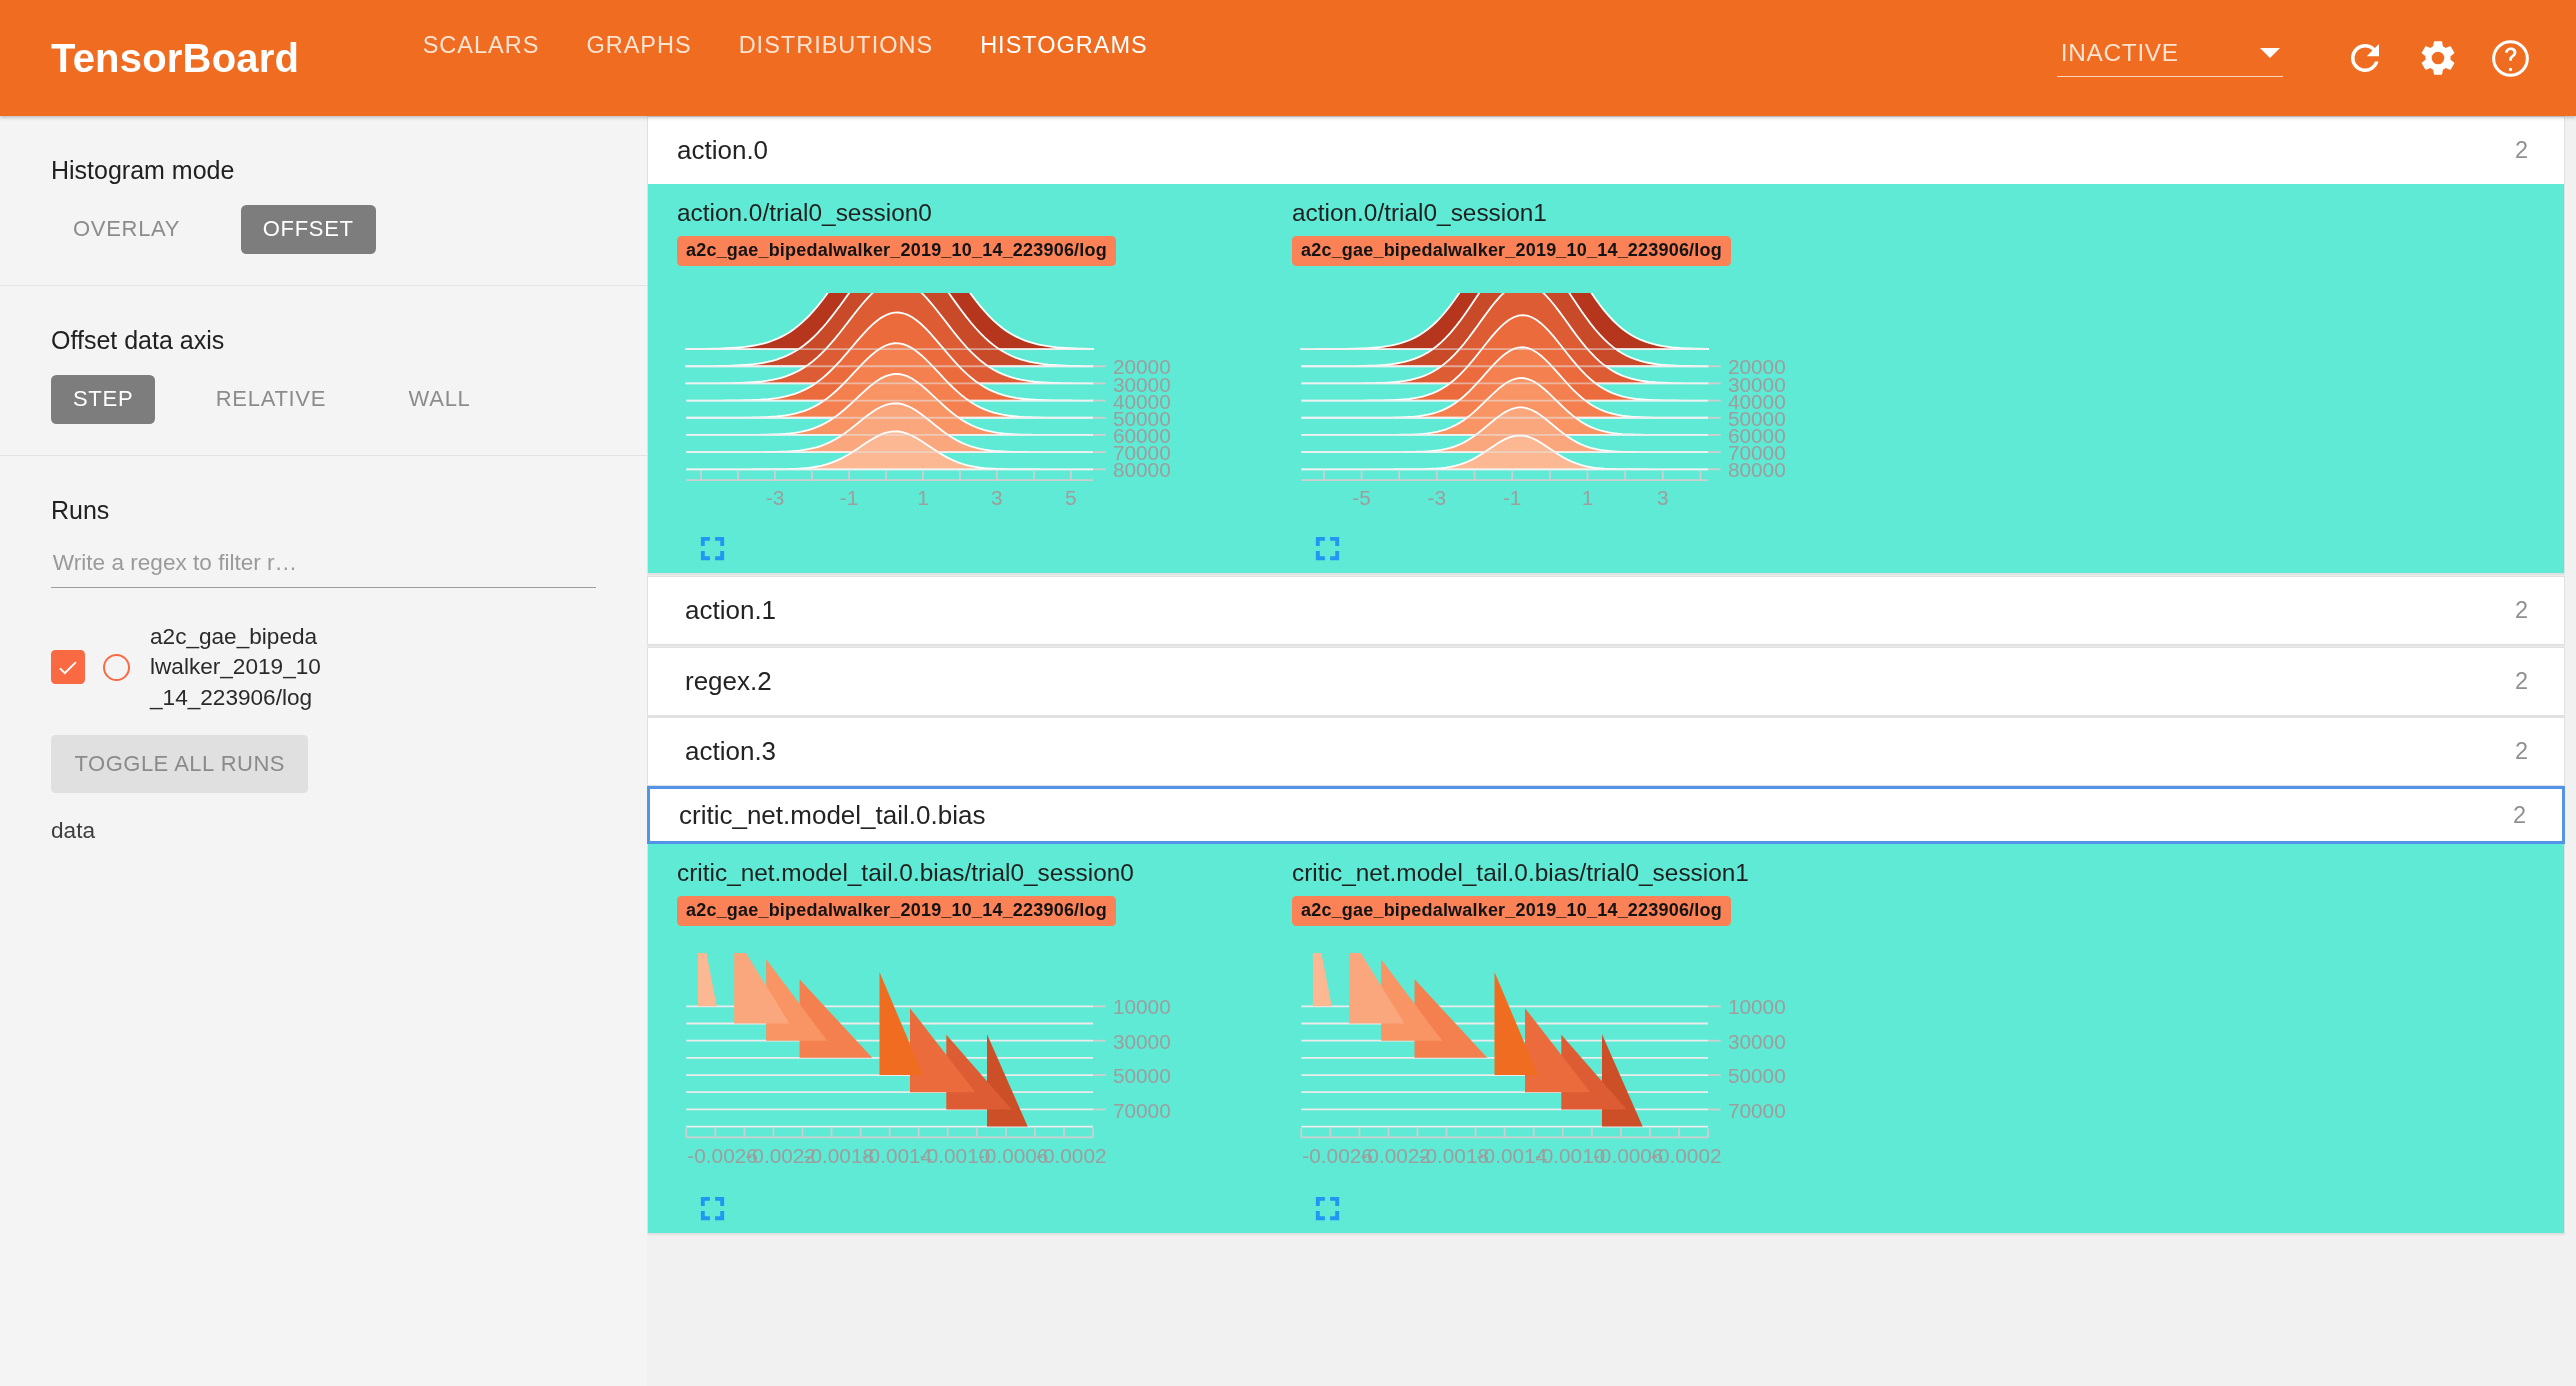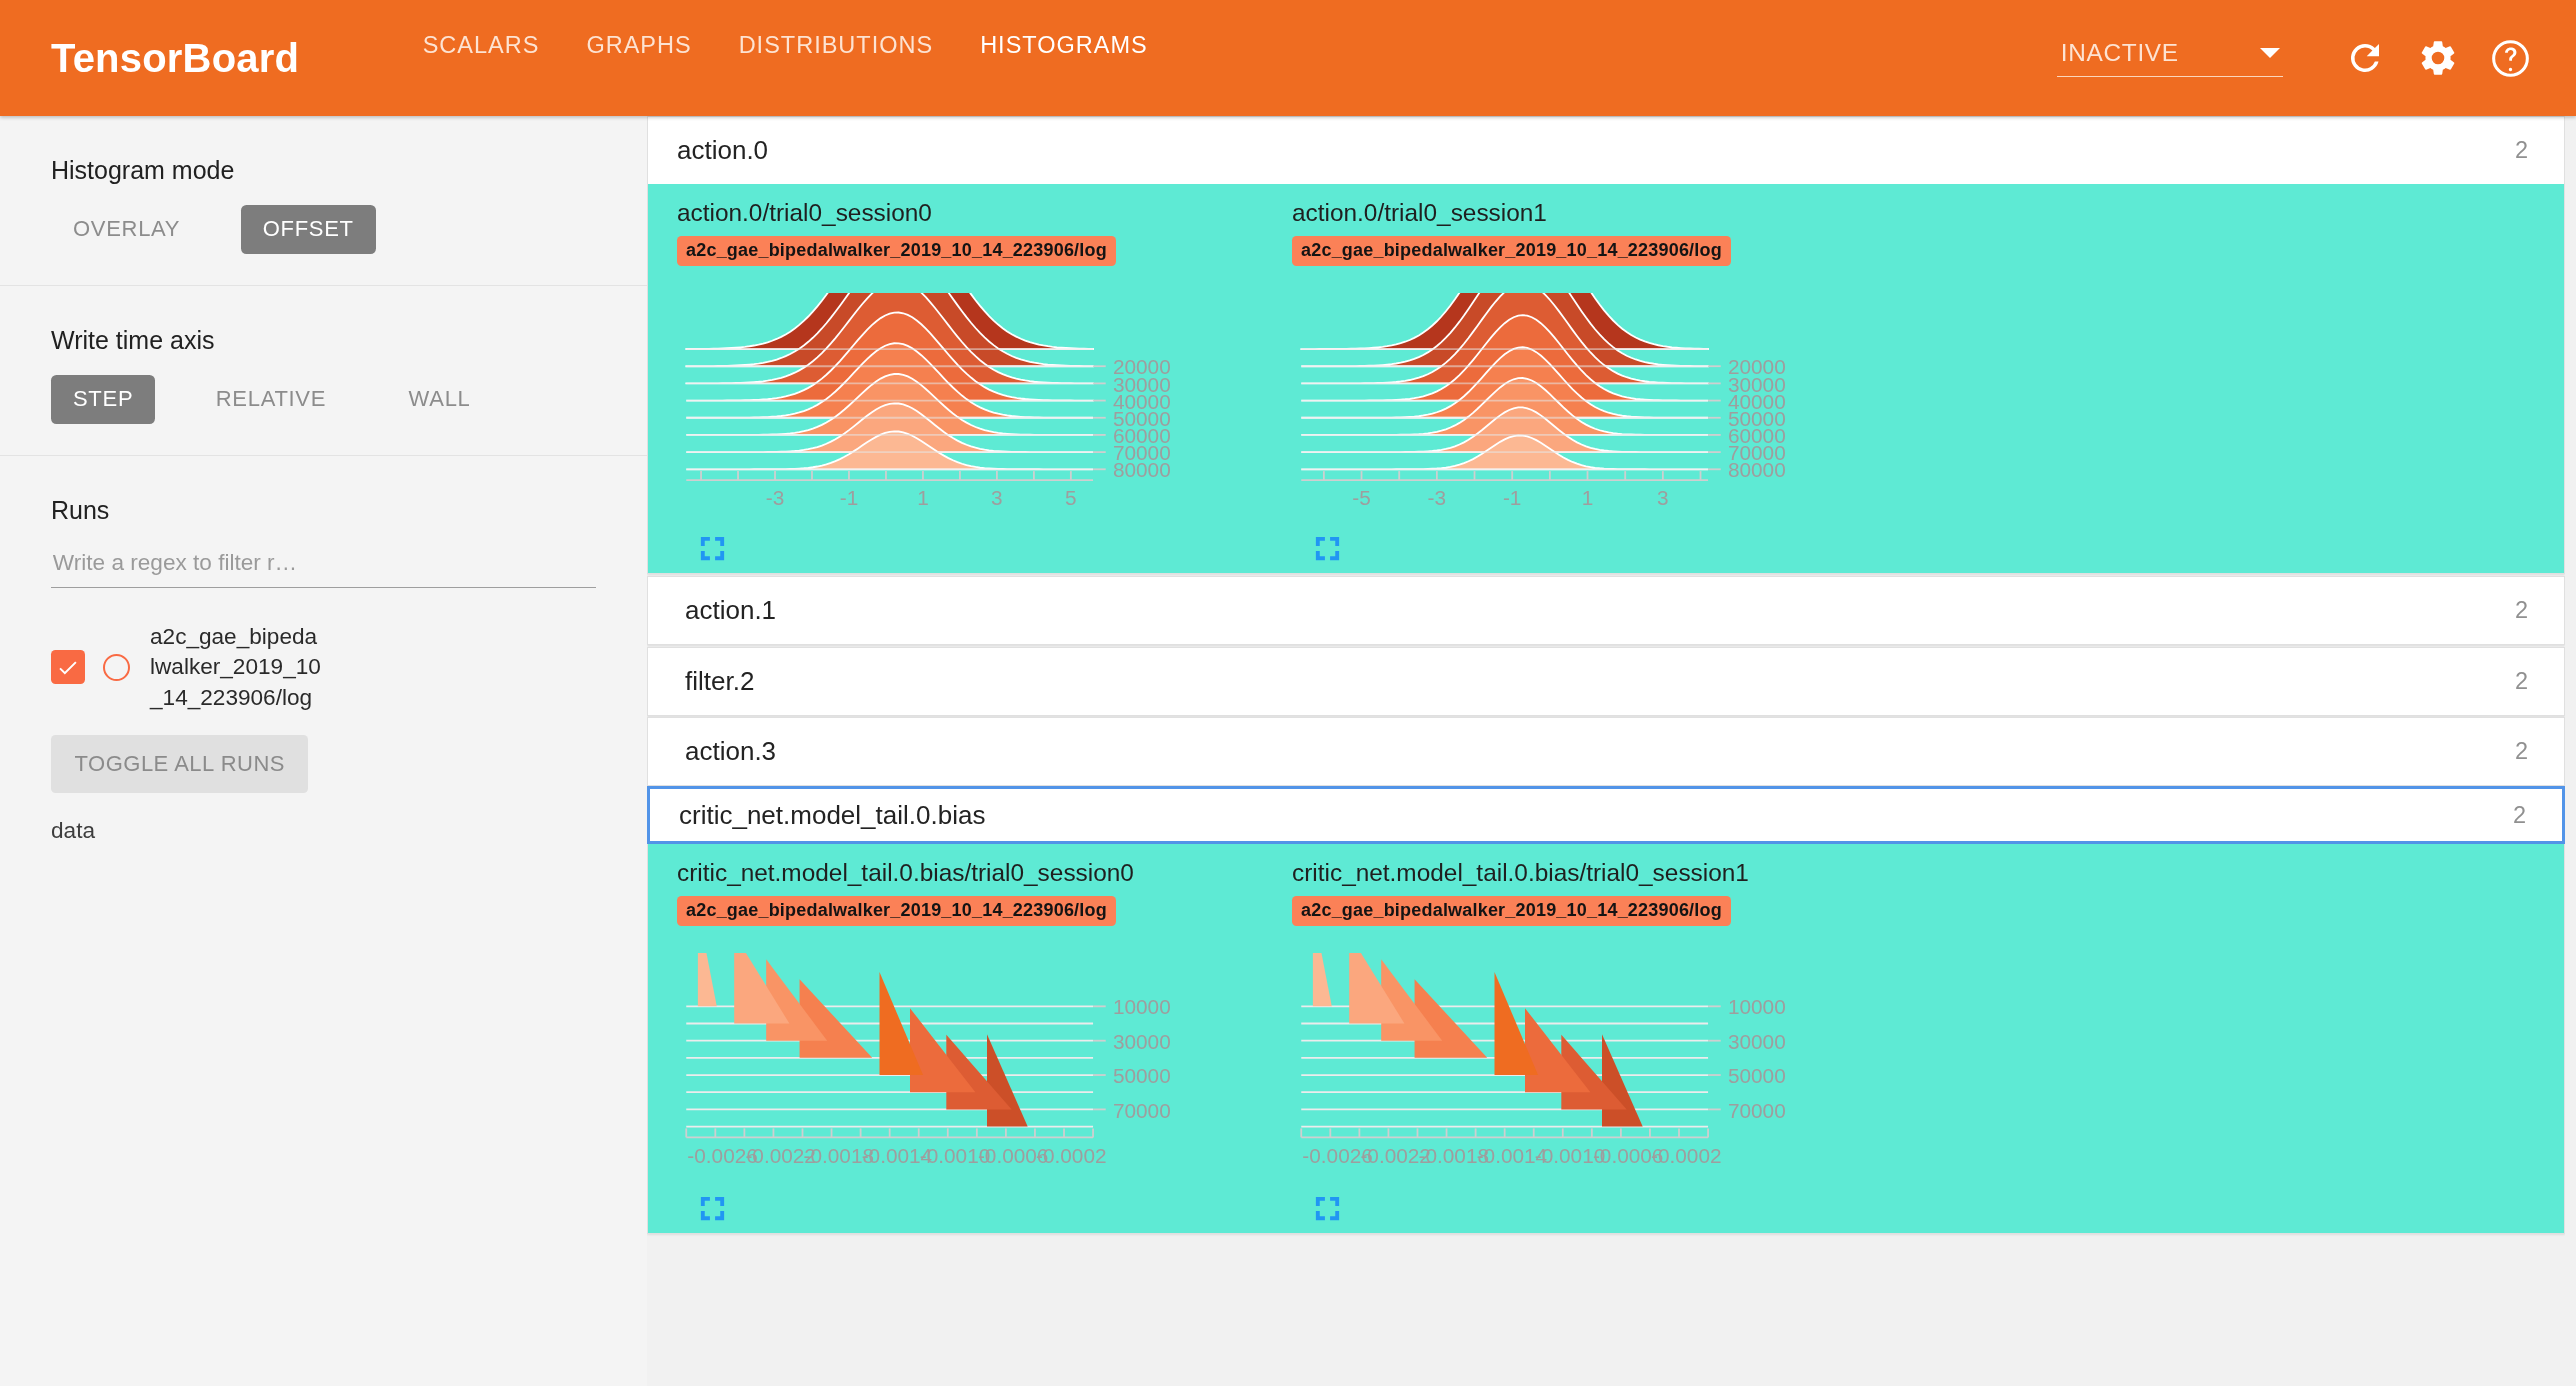--- a/index.html
+++ b/index.html
@@ -280,21 +280,21 @@
     <div class="side-section">
       <div class="side-title">Histogram mode</div>
       <div class="seg-row">
         <div class="seg">OVERLAY</div>
         <div class="seg-spacer"></div>
         <div class="seg sel">OFFSET</div>
       </div>
     </div>
 
     <div class="side-section">
-      <div class="side-title">Write time axis</div>
+      <div class="side-title">Offset data axis</div>
       <div class="seg-row">
         <div class="seg sel">STEP</div>
         <div class="seg-spacer"></div>
         <div class="seg">RELATIVE</div>
         <div class="seg-spacer"></div>
         <div class="seg">WALL</div>
       </div>
     </div>
 
     <div class="side-section last">
@@ -455,21 +455,21 @@
 
     <div class="card collapsed">
       <div class="card-header">
         <span class="hname">action.1</span>
         <span class="hcount">2</span>
       </div>
     </div>
 
     <div class="card collapsed">
       <div class="card-header">
-        <span class="hname">filter.2</span>
+        <span class="hname">regex.2</span>
         <span class="hcount">2</span>
       </div>
     </div>
 
     <div class="card collapsed">
       <div class="card-header">
         <span class="hname">action.3</span>
         <span class="hcount">2</span>
       </div>
     </div>

